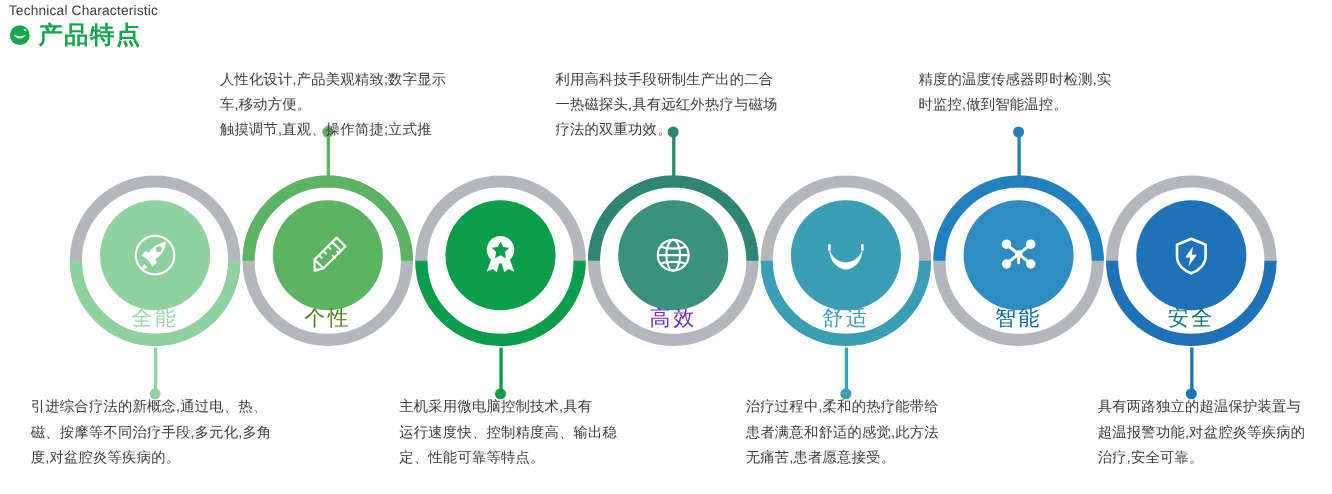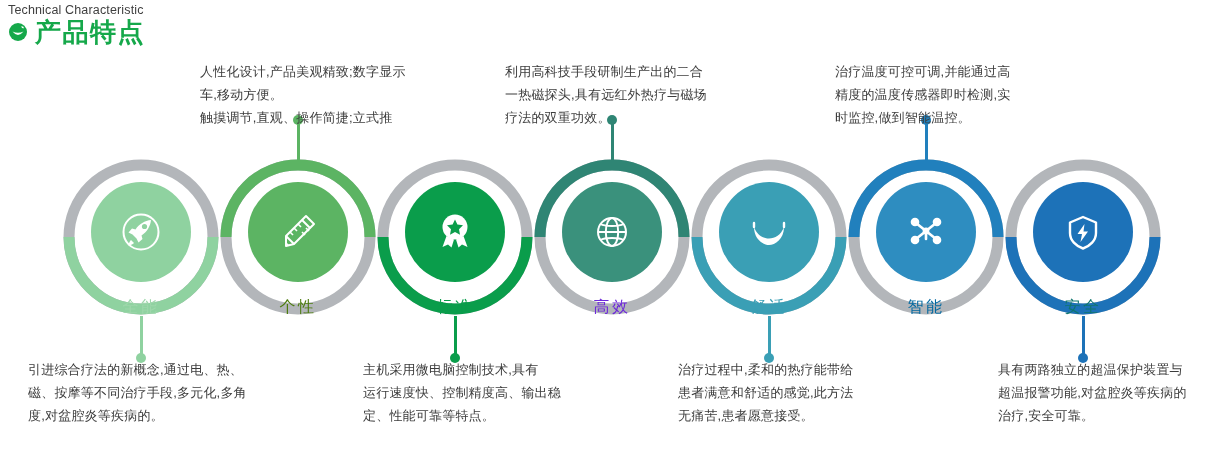--- a/index.html
+++ b/index.html
@@ -13,37 +13,37 @@
 
   
   .header { position: absolute; left: 8px; top: 2px; }
   .header-en {
     font-size: 12.5px; color: #3f3f3f; letter-spacing: .15px;
     line-height: 16px; white-space: nowrap;
   }
   .header-cn-row { display: flex; align-items: center; gap: 7px; margin-top: 3px; }
   .header-mark { width: 20px; height: 20px; display: block; }
   .header-cn {
-    font-size: 26px; font-weight: bold; color: #15a84a;
+    font-size: 22px; font-weight: bold; color: #15a84a;
     letter-spacing: 1.5px; white-space: nowrap; line-height: 22px;
   }
 
   
   .circles { position: absolute; left: 0; top: 0; width: 1211px; height: 449px; }
   .node { position: absolute; width: 162px; height: 162px; top: 156px; }
   .node .ring-svg { position: absolute; left: 0; top: 0; width: 162px; height: 162px; }
   .inner-disc {
     position: absolute; left: 31px; top: 26px;
     width: 100px; height: 100px; border-radius: 50%;
     display: flex; align-items: center; justify-content: center;
   }
   .inner-disc svg { display: block; }
   .node-label {
-    position: absolute; left: 0; width: 162px; top: 141px;
-    text-align: center; font-size: 16px; letter-spacing: 2.5px;
+    position: absolute; left: 0; width: 162px; top: 124px;
+    text-align: center; font-size: 19px; letter-spacing: 2.5px;
     line-height: 20px; white-space: nowrap; font-weight: 500;
   }
 
   
   .connector { position: absolute; width: 3px; }
   .connector .stem { position: absolute; left: 0; width: 3px; top: 0; bottom: 0; }
   .connector .dot {
     position: absolute; left: -3.5px; width: 10px; height: 10px; border-radius: 50%;
   }
   .connector.down .dot { bottom: -5px; }
@@ -130,21 +130,20 @@
         <path d="M 9 81 A 72 72 0 0 0 153 81" fill="none" stroke="#0a9d4b" stroke-width="11"></path>
       </svg>
       <div class="inner-disc" style="background:#0a9d4b">
         <svg width="52" height="52" viewBox="0 0 52 52">
           <circle cx="26" cy="21" r="12.5" fill="#ffffff"></circle>
           <path d="M26 13.5 L28.4 18.6 L34 19.3 L30 23.2 L31 28.7 L26 26.1 L21 28.7 L22 23.2 L18 19.3 L23.6 18.6 Z" fill="#0a9d4b"></path>
           <path d="M17.5 30 L13.5 41 L19 38.5 L22.5 41.5 L25 33.5 Z" fill="#ffffff"></path>
           <path d="M34.5 30 L38.5 41 L33 38.5 L29.5 41.5 L27 33.5 Z" fill="#ffffff"></path>
         </svg>
       </div>
-      <div class="node-label" style="color:#0a9d4b">标准</div>
     </div>
     <div class="connector down" style="left:453.5px; top:316px; height:42px">
       <div class="stem" style="background:#0a9d4b"></div>
       <div class="dot" style="background:#0a9d4b"></div>
     </div>
 
     <div class="node" style="left:531px">
       <svg class="ring-svg" viewBox="0 0 162 162">
         <circle cx="81" cy="81" r="72" fill="none" stroke="#b3b6ba" stroke-width="11"></circle>
         <path d="M 9 81 A 72 72 0 0 1 153 81" fill="none" stroke="#2f8574" stroke-width="11"></path>
@@ -238,21 +237,20 @@
     <p>触摸调节,直观、操作简捷;立式推</p>
   </div>
 
   <div class="tblock" style="left:505px; top:60px; width:240px">
     <p>利用高科技手段研制生产出的二合</p>
     <p>一热磁探头,具有远红外热疗与磁场</p>
     <p>疗法的双重功效。</p>
   </div>
 
   <div class="tblock" style="left:835px; top:60px; width:230px">
-    <p>治疗温度可控可调,并能通过高</p>
     <p>精度的温度传感器即时检测,实</p>
     <p>时监控,做到智能温控。</p>
   </div>
 
   <div class="tblock" style="left:28px; top:358px; width:255px">
     <p>引进综合疗法的新概念,通过电、热、</p>
     <p>磁、按摩等不同治疗手段,多元化,多角</p>
     <p>度,对盆腔炎等疾病的。</p>
   </div>
 

